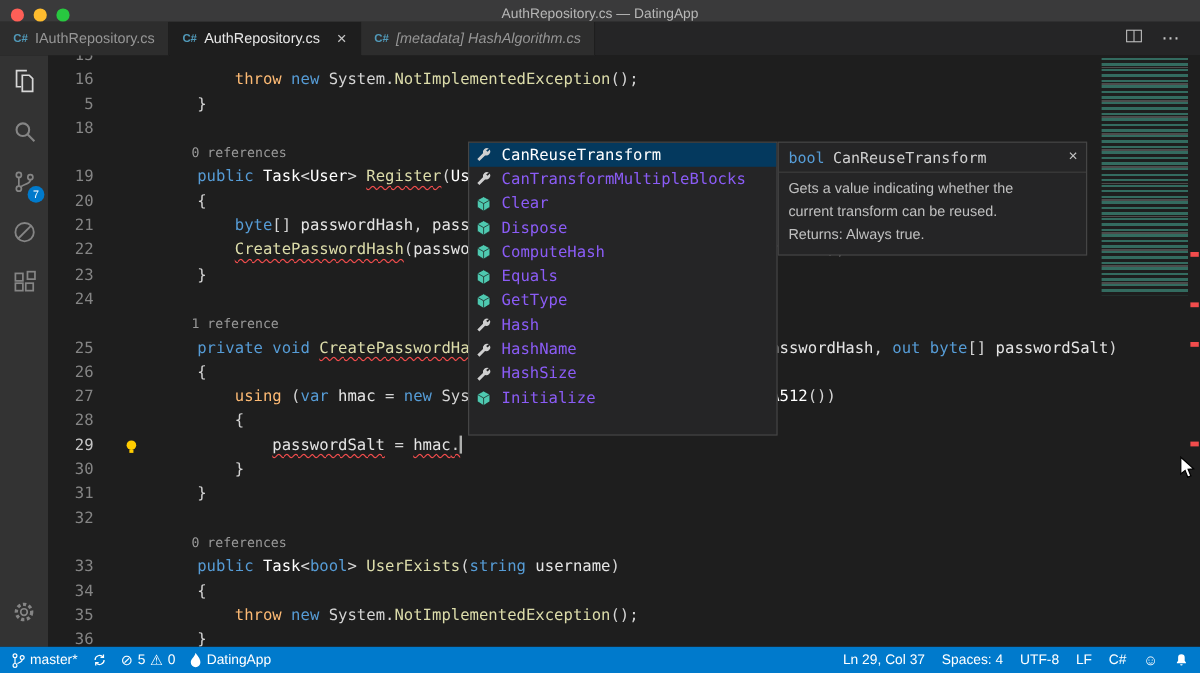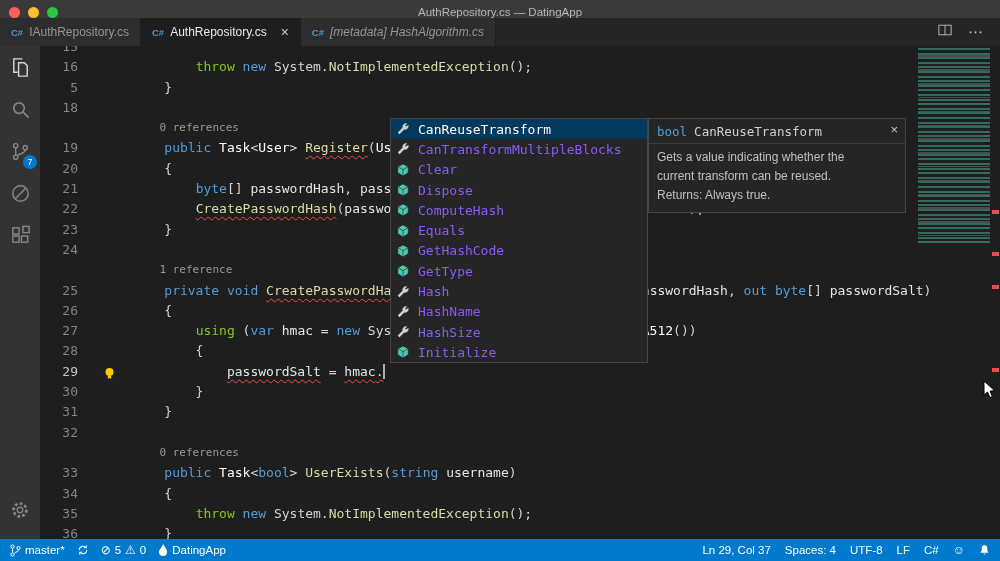--- a/index.html
+++ b/index.html
@@ -33,21 +33,21 @@
   .ab-bottom{margin-top:auto;margin-bottom:8px}
 
   
   .editor{position:relative;flex:1;background:#1e1e1e;overflow:hidden}
   .code-lines{font-family:"DejaVu Sans Mono",monospace;font-size:13px;line-height:20.3px;margin-top:-9px}
   .line{display:flex;height:20.3px;white-space:pre;position:relative}
   .ln{width:38px;text-align:right;color:#858585;flex:none}
   .ln.cur{color:#c6c6c6}
   .code{padding-left:55px;white-space:pre}
   .codelens{padding-left:55px;color:#999999;font-size:11px;white-space:pre;line-height:20.3px}
-  .tk-d{color:#d4d4d4}.tk-k{color:#569cd6}.tk-c{color:#84cc16}.tk-t{color:#ffffff}.tk-f{color:#dcdcaa}.tk-v{color:#e5e5e5}
+  .tk-d{color:#d4d4d4}.tk-k{color:#569cd6}.tk-c{color:#fdba74}.tk-t{color:#ffffff}.tk-f{color:#dcdcaa}.tk-v{color:#e5e5e5}
   .tk-e{text-decoration:underline;text-decoration-style:wavy;text-decoration-color:#f14c4c;text-decoration-thickness:1px;text-underline-offset:3px}
   .caret{display:inline-block;width:1.5px;height:15px;background:#aeafad;vertical-align:-3px}
   .bulb{position:absolute;left:64px;top:4px}
 
   
   .minimap{position:absolute;right:10px;top:2px;width:72px;height:198px;opacity:.9;background:
     repeating-linear-gradient(180deg, rgba(78,201,176,.5) 0 2px, rgba(0,0,0,0) 2px 4.6px),
     repeating-linear-gradient(180deg, rgba(0,0,0,0) 0 7.5px, rgba(212,212,212,.28) 7.5px 9px, rgba(0,0,0,0) 9px 13.8px);}
   .ruler{position:absolute;right:0;top:0;width:10px;height:100%}
   .ruler-mark{position:absolute;right:1px;width:7px;height:4px;background:#f14c4c}
@@ -249,28 +249,20 @@
                 </svg>
               </span>
               <span class="s-label">Equals</span>
             </div>
             <div class="suggest-item">
               <span class="s-icon">
                 <svg width="14" height="14" viewBox="0 0 16 16">
                   <path d="M8 1l6 3.2v6.8L8 14.8 2 11V4.2zM8 7.6L2 4.2M8 7.6l6-3.4M8 7.6v7" stroke="#1e1e1e" stroke-width=".7" fill="#4ec9b0"></path>
                 </svg>
               </span>
-              <span class="s-label">GetHashCode</span>
-            </div>
-            <div class="suggest-item">
-              <span class="s-icon">
-                <svg width="14" height="14" viewBox="0 0 16 16">
-                  <path d="M8 1l6 3.2v6.8L8 14.8 2 11V4.2zM8 7.6L2 4.2M8 7.6l6-3.4M8 7.6v7" stroke="#1e1e1e" stroke-width=".7" fill="#4ec9b0"></path>
-                </svg>
-              </span>
               <span class="s-label">GetType</span>
             </div>
             <div class="suggest-item">
               <span class="s-icon">
                 <svg width="14" height="14" viewBox="0 0 16 16">
                   <path fill="#cfcfcf" d="M13 2a4 4 0 0 0-5.6 4.6L2 12l2 2 5.4-5.4A4 4 0 0 0 14 3l-2.2 2.2-1.4-1.4L13 2z"></path>
                 </svg>
               </span>
               <span class="s-label">Hash</span>
             </div>

